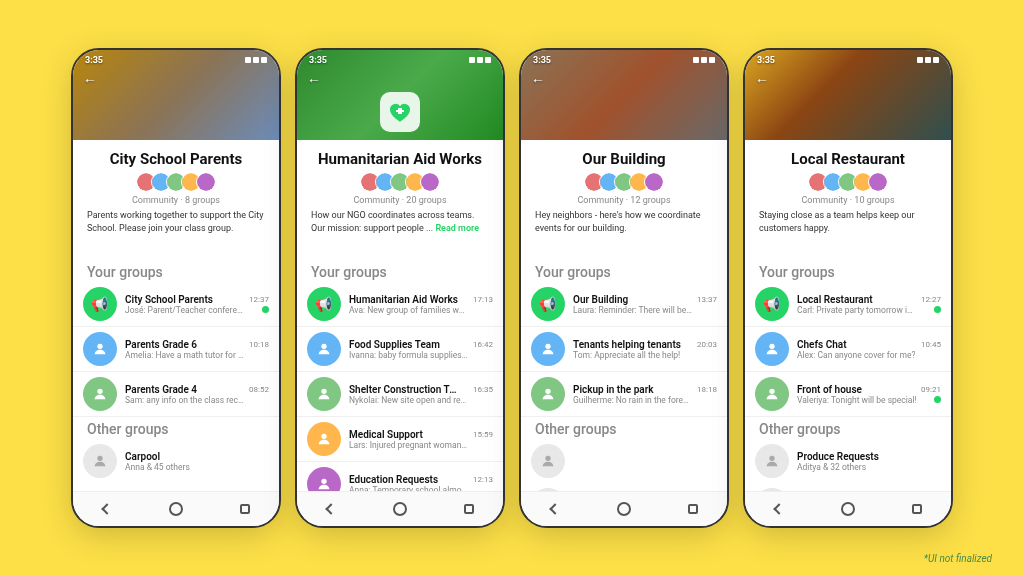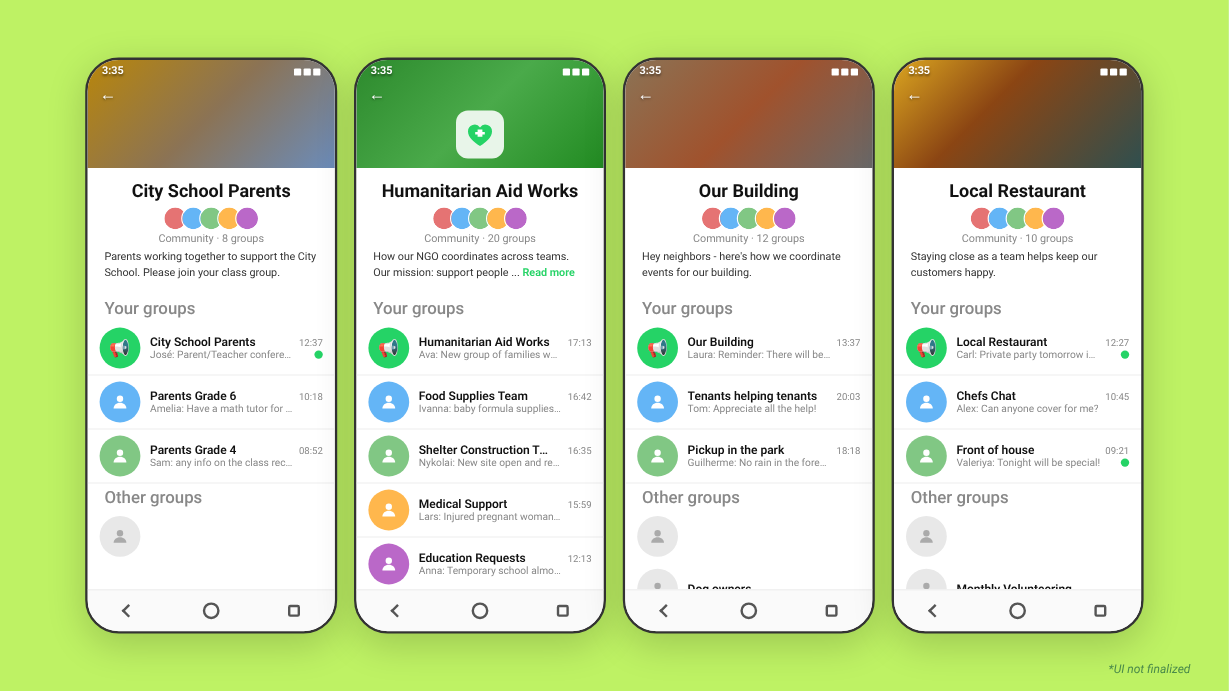--- a/index.html
+++ b/index.html
@@ -13,21 +13,21 @@
       width: 1024px;
       height: 576px;
       overflow: hidden;
     }
     .scene {
       display: flex;
       justify-content: center;
       align-items: center;
       width: 1024px;
       height: 576px;
-      background: #bef264;
+      background: #fde047;
       position: relative;
     }
     .phones-row {
       display: flex;
       gap: 14px;
       align-items: center;
       padding: 20px;
     }
     .phone {
       width: 210px;
@@ -124,21 +124,21 @@
     .community-sub {
       font-size: 9px;
       color: #888;
       margin-bottom: 4px;
     }
     .community-desc {
       font-size: 9px;
       color: #333;
       line-height: 1.4;
       text-align: left;
-      margin-bottom: 6px;
+      margin-bottom: 20px;
     }
     .read-more {
       color: #25d366;
       font-weight: 600;
     }
     .section-label {
       font-size: 14px;
       color: #888;
       padding: 4px 14px 2px;
       font-weight: 500;
@@ -395,20 +395,24 @@
             </div>
           </div>
           <div class="section-label">Other groups</div>
           <div class="other-group-item">
             <div class="other-group-icon">
               <svg width="16" height="16" viewBox="0 0 24 24" fill="#aaa">
                 <circle cx="12" cy="8" r="4"></circle>
                 <path d="M4 20c0-4 3.6-7 8-7s8 3 8 7"></path>
               </svg>
             </div>
+            <div class="other-group-info">
+              <div class="other-group-name">Carpool</div>
+              <div class="other-group-sub">Anna &amp; 45 others</div>
+            </div>
           </div>
         </div>
         <div class="phone-nav">
           <div class="nav-btn">
             <div class="nav-back"></div>
           </div>
           <div class="nav-btn">
             <div class="nav-home"></div>
           </div>
           <div class="nav-btn">
@@ -751,20 +755,24 @@
             </div>
           </div>
           <div class="section-label">Other groups</div>
           <div class="other-group-item">
             <div class="other-group-icon">
               <svg width="16" height="16" viewBox="0 0 24 24" fill="#aaa">
                 <circle cx="12" cy="8" r="4"></circle>
                 <path d="M4 20c0-4 3.6-7 8-7s8 3 8 7"></path>
               </svg>
             </div>
+            <div class="other-group-info">
+              <div class="other-group-name">Produce Requests</div>
+              <div class="other-group-sub">Aditya &amp; 32 others</div>
+            </div>
           </div>
           <div class="other-group-item">
             <div class="other-group-icon">
               <svg width="16" height="16" viewBox="0 0 24 24" fill="#aaa">
                 <circle cx="12" cy="8" r="4"></circle>
                 <path d="M4 20c0-4 3.6-7 8-7s8 3 8 7"></path>
               </svg>
             </div>
             <div class="other-group-info">
               <div class="other-group-name">Monthly Volunteering</div>

